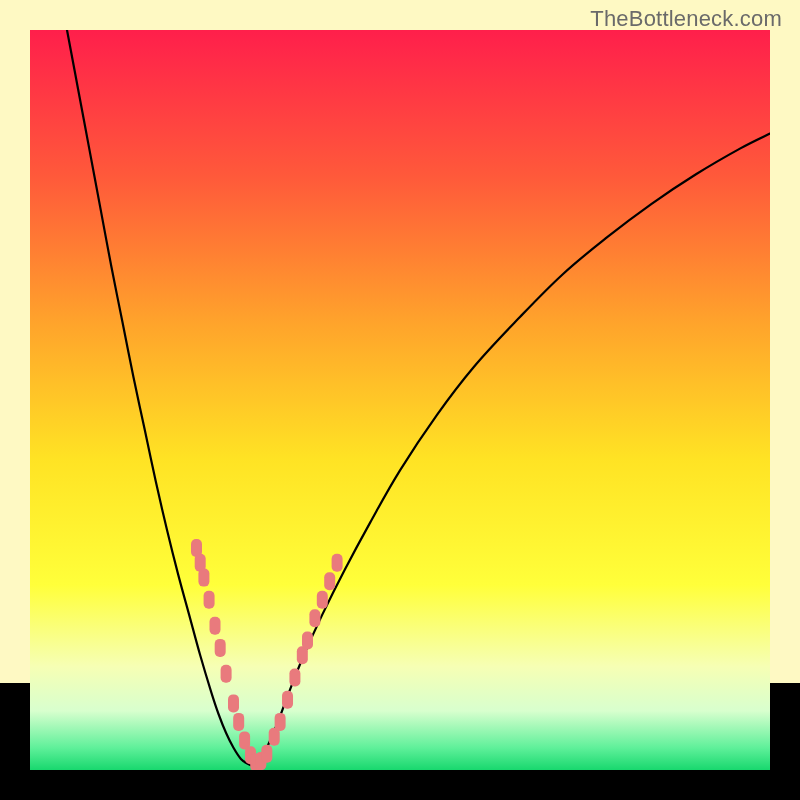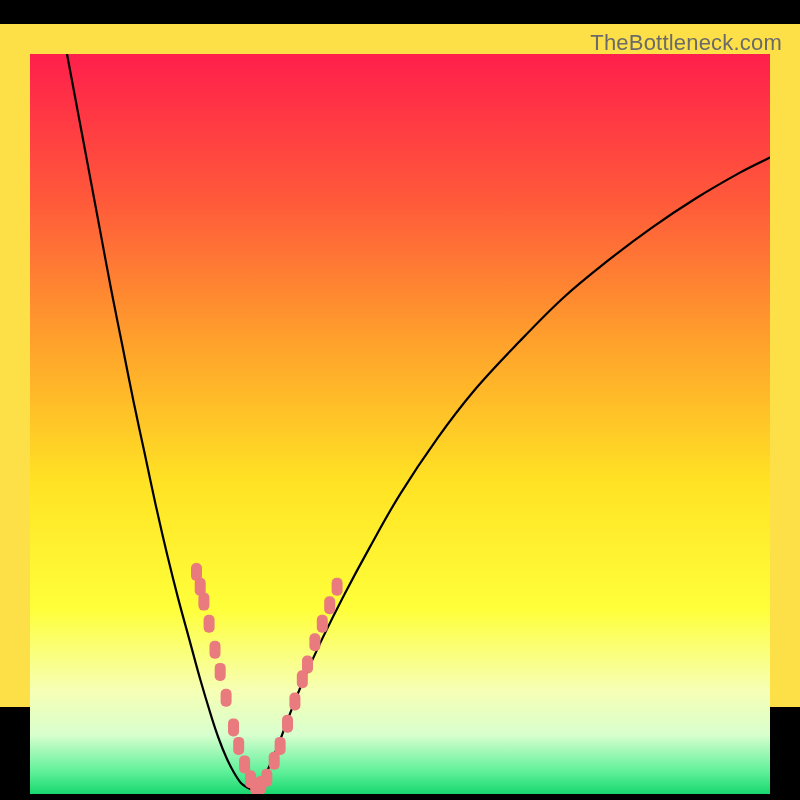--- a/index.html
+++ b/index.html
@@ -8,22 +8,21 @@
     width: 800px;
     height: 800px;
     overflow: hidden;
     background: #000;
     font-family: Arial, Helvetica, sans-serif;
   }
   .frame {
     position: absolute;
     left: 0; top: 0;
     width: 800px; height: 683px;
-    background: #fde047;
-    margin-top: 24px;
+    background: #fef9c3;
   }
   .plot {
     position: absolute;
     left: 30px;
     top: 30px;
     width: 740px;
     height: 740px;
     overflow: hidden;
   }
   .watermark {

